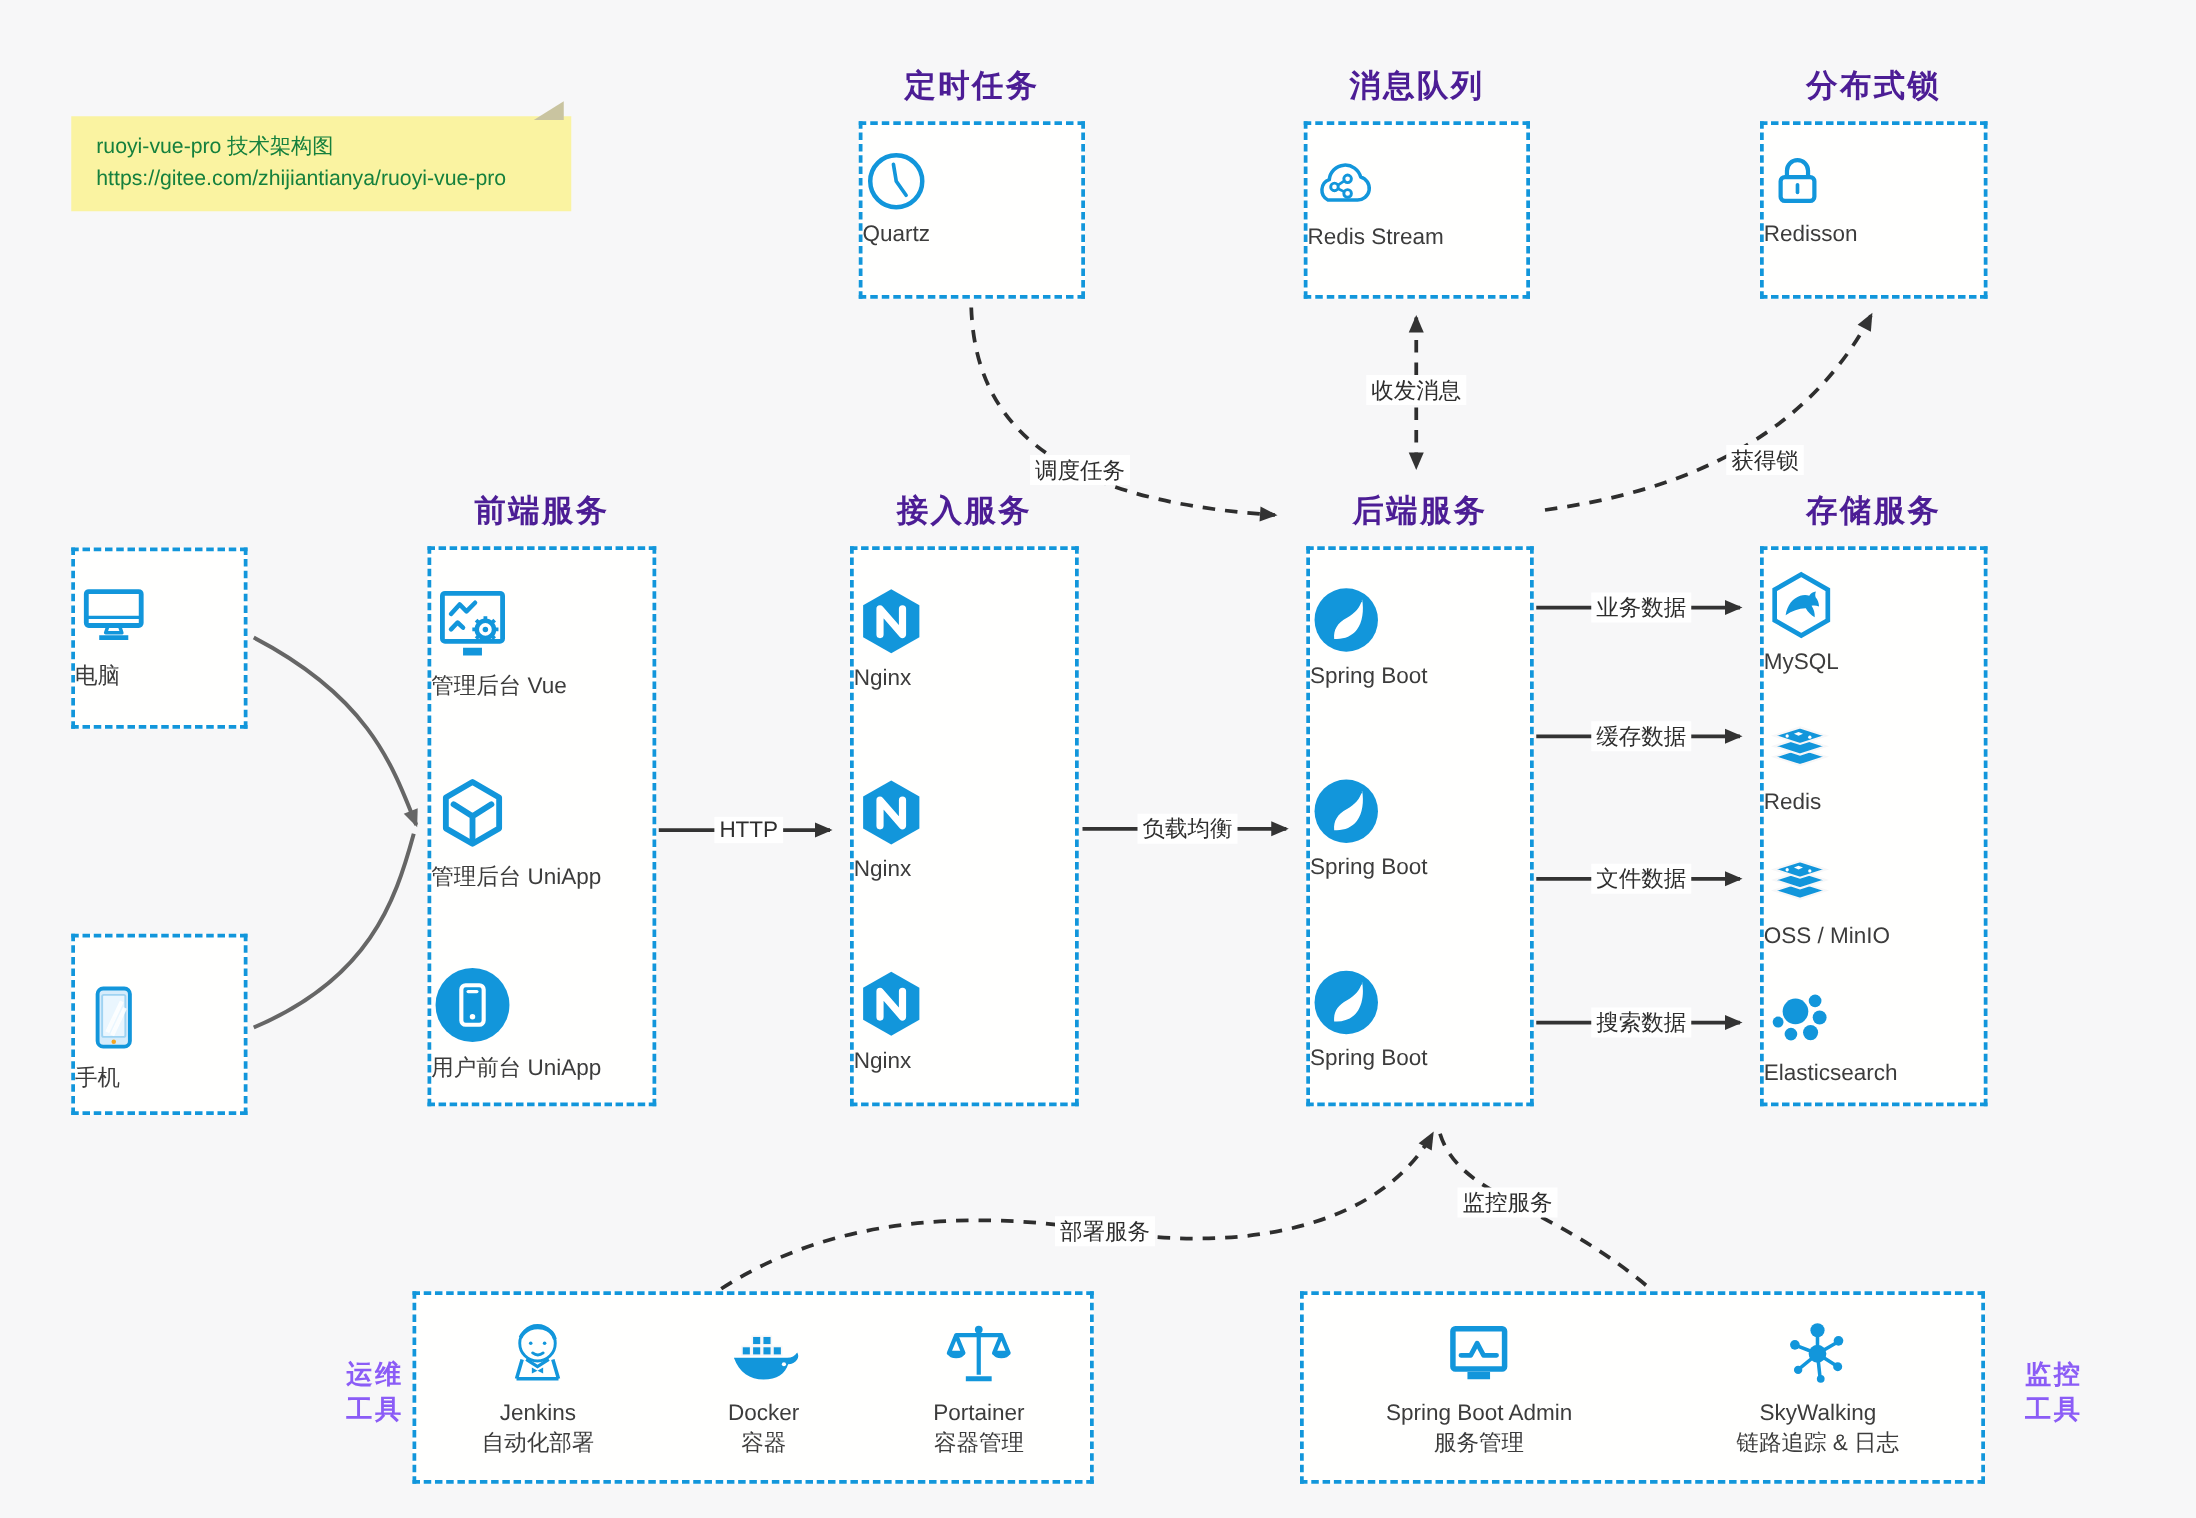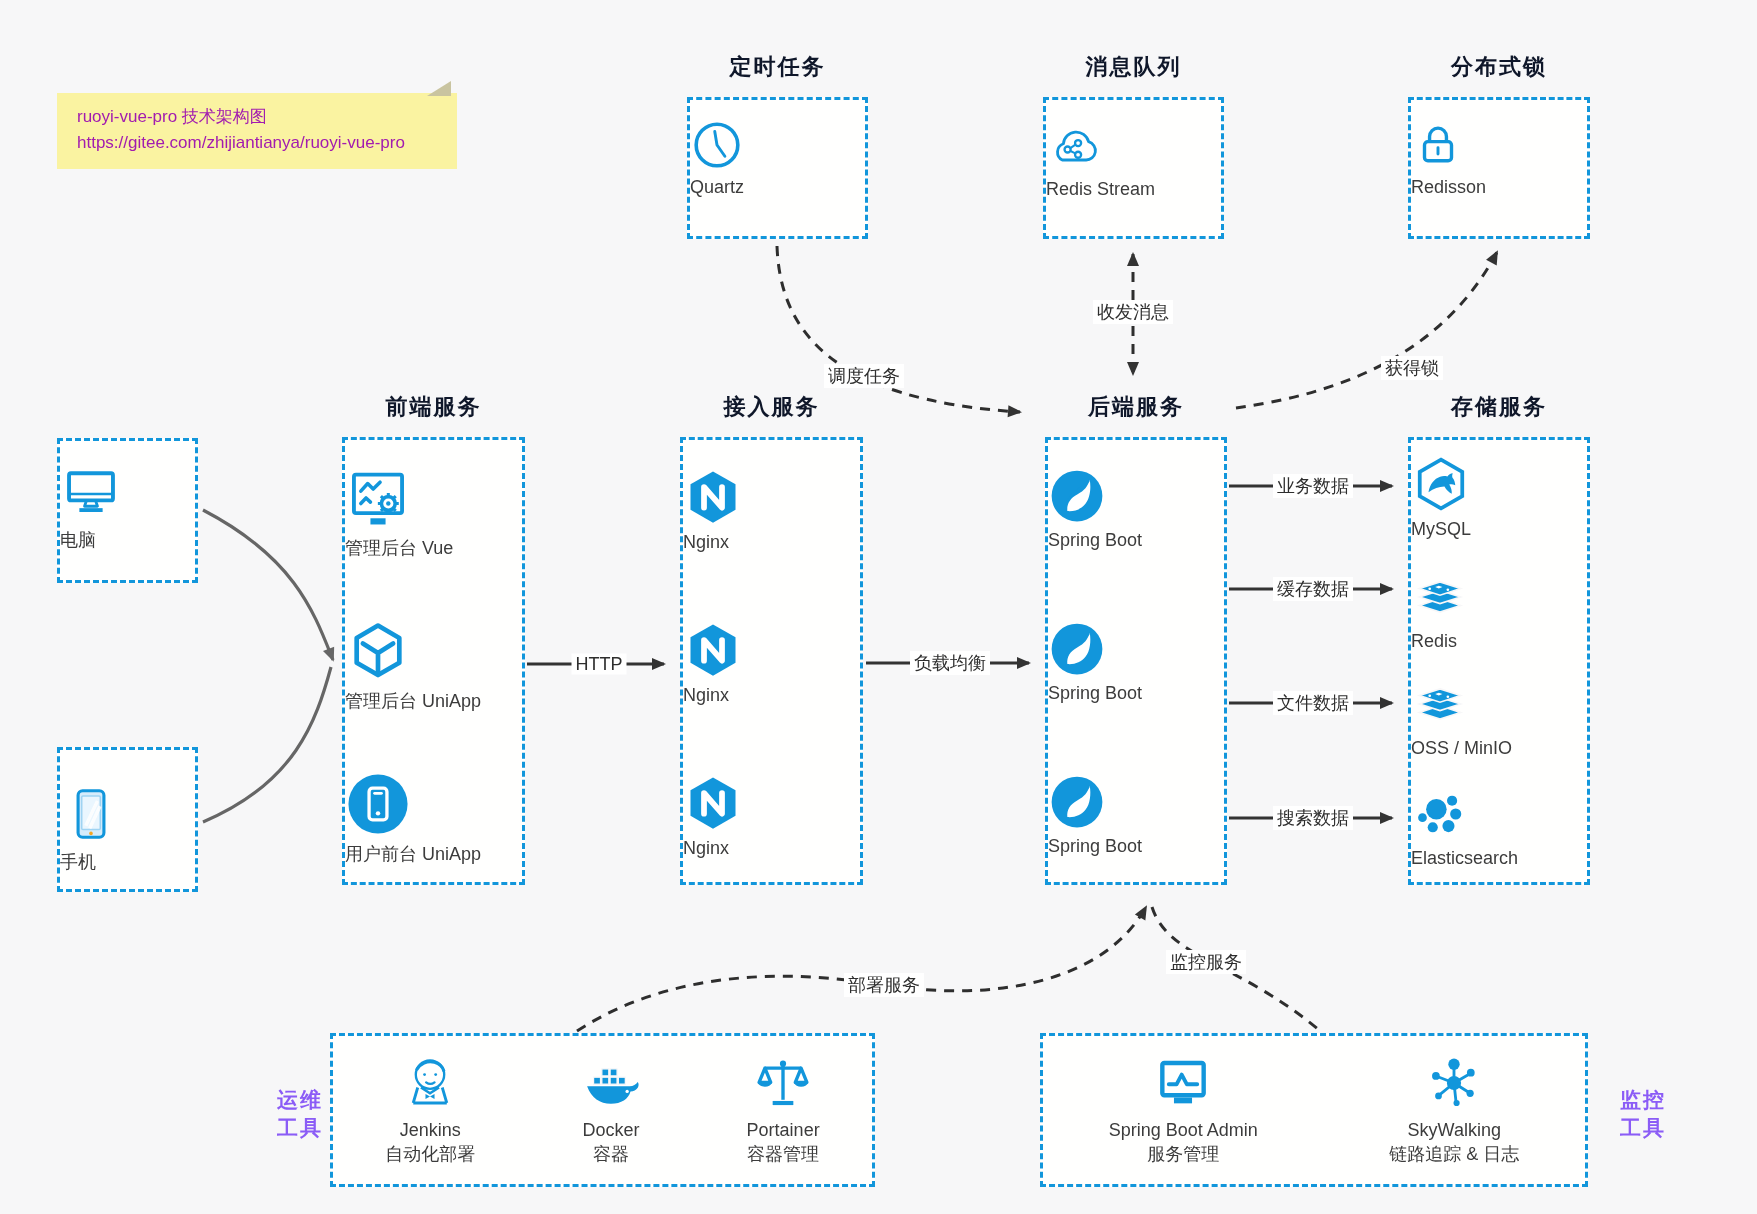--- a/index.html
+++ b/index.html
@@ -3,40 +3,40 @@
 <meta charset="utf-8">
 <style>
   * { box-sizing: border-box; }
   html,body { margin:0; padding:0; background:#f7f7f8; }
   body { font-family:"Liberation Sans","DejaVu Sans",sans-serif; }
   .canvas { position:relative; width:1757px; height:1214px; background:#f7f7f8; overflow:hidden; }
 
   .overlay { position:absolute; left:0; top:0; z-index:1; }
 
   .gbox { position:absolute; border:3px dashed #1296db; background:#fffffe; z-index:2; }
-  .gtitle { position:absolute; z-index:2; color:#0f172a; font-size:22px; font-weight:bold;
+  .gtitle { position:absolute; z-index:2; color:#4c1d95; font-size:25px; font-weight:bold;
             text-align:center; letter-spacing:2px; white-space:nowrap; }
   .side-title { position:absolute; z-index:2; color:#8b5cf6; font-size:21px; font-weight:bold;
             text-align:center; line-height:28px; letter-spacing:2px; }
 
   .item { position:absolute; left:0; width:100%; display:flex; flex-direction:column; align-items:flex-start; }
   .ic { display:flex; align-items:center; justify-content:center; }
   .ic svg { display:block; }
   .nlabel { font-size:18px; color:#3c3c3c; margin-top:5px; white-space:nowrap; }
   .nlabel2 { font-size:18px; color:#3c3c3c; text-align:center; line-height:24px; margin-top:4px; white-space:nowrap; }
 
   .hrow { position:absolute; left:0; top:0; width:100%; height:100%;
           display:flex; justify-content:space-around; align-items:flex-start; padding-top:16px; }
   .hitem { display:flex; flex-direction:column; }
 
   .edge-label { position:absolute; z-index:3; transform:translate(-50%,-50%); background:#ffffff;
                 padding:0 4px; font-size:18px; color:#2e2e2e; white-space:nowrap; }
 
   .note { position:absolute; left:57px; top:93px; width:400px; height:76px; background:#faf3a1;
-          z-index:2; color:#a21caf; font-size:17px; line-height:26px; padding:11px 0 0 20px; }
+          z-index:2; color:#15803d; font-size:17px; line-height:26px; padding:11px 0 0 20px; }
   .note-fold { position:absolute; top:-12px; right:6px; width:0; height:0;
                border-left:24px solid transparent; border-bottom:15px solid #c9c4a0; }
 </style>
 </head>
 <body>
 
 <div class="canvas">
 
   <svg class="overlay" width="1757" height="1214" viewBox="0 0 1757 1214">
     <defs>

